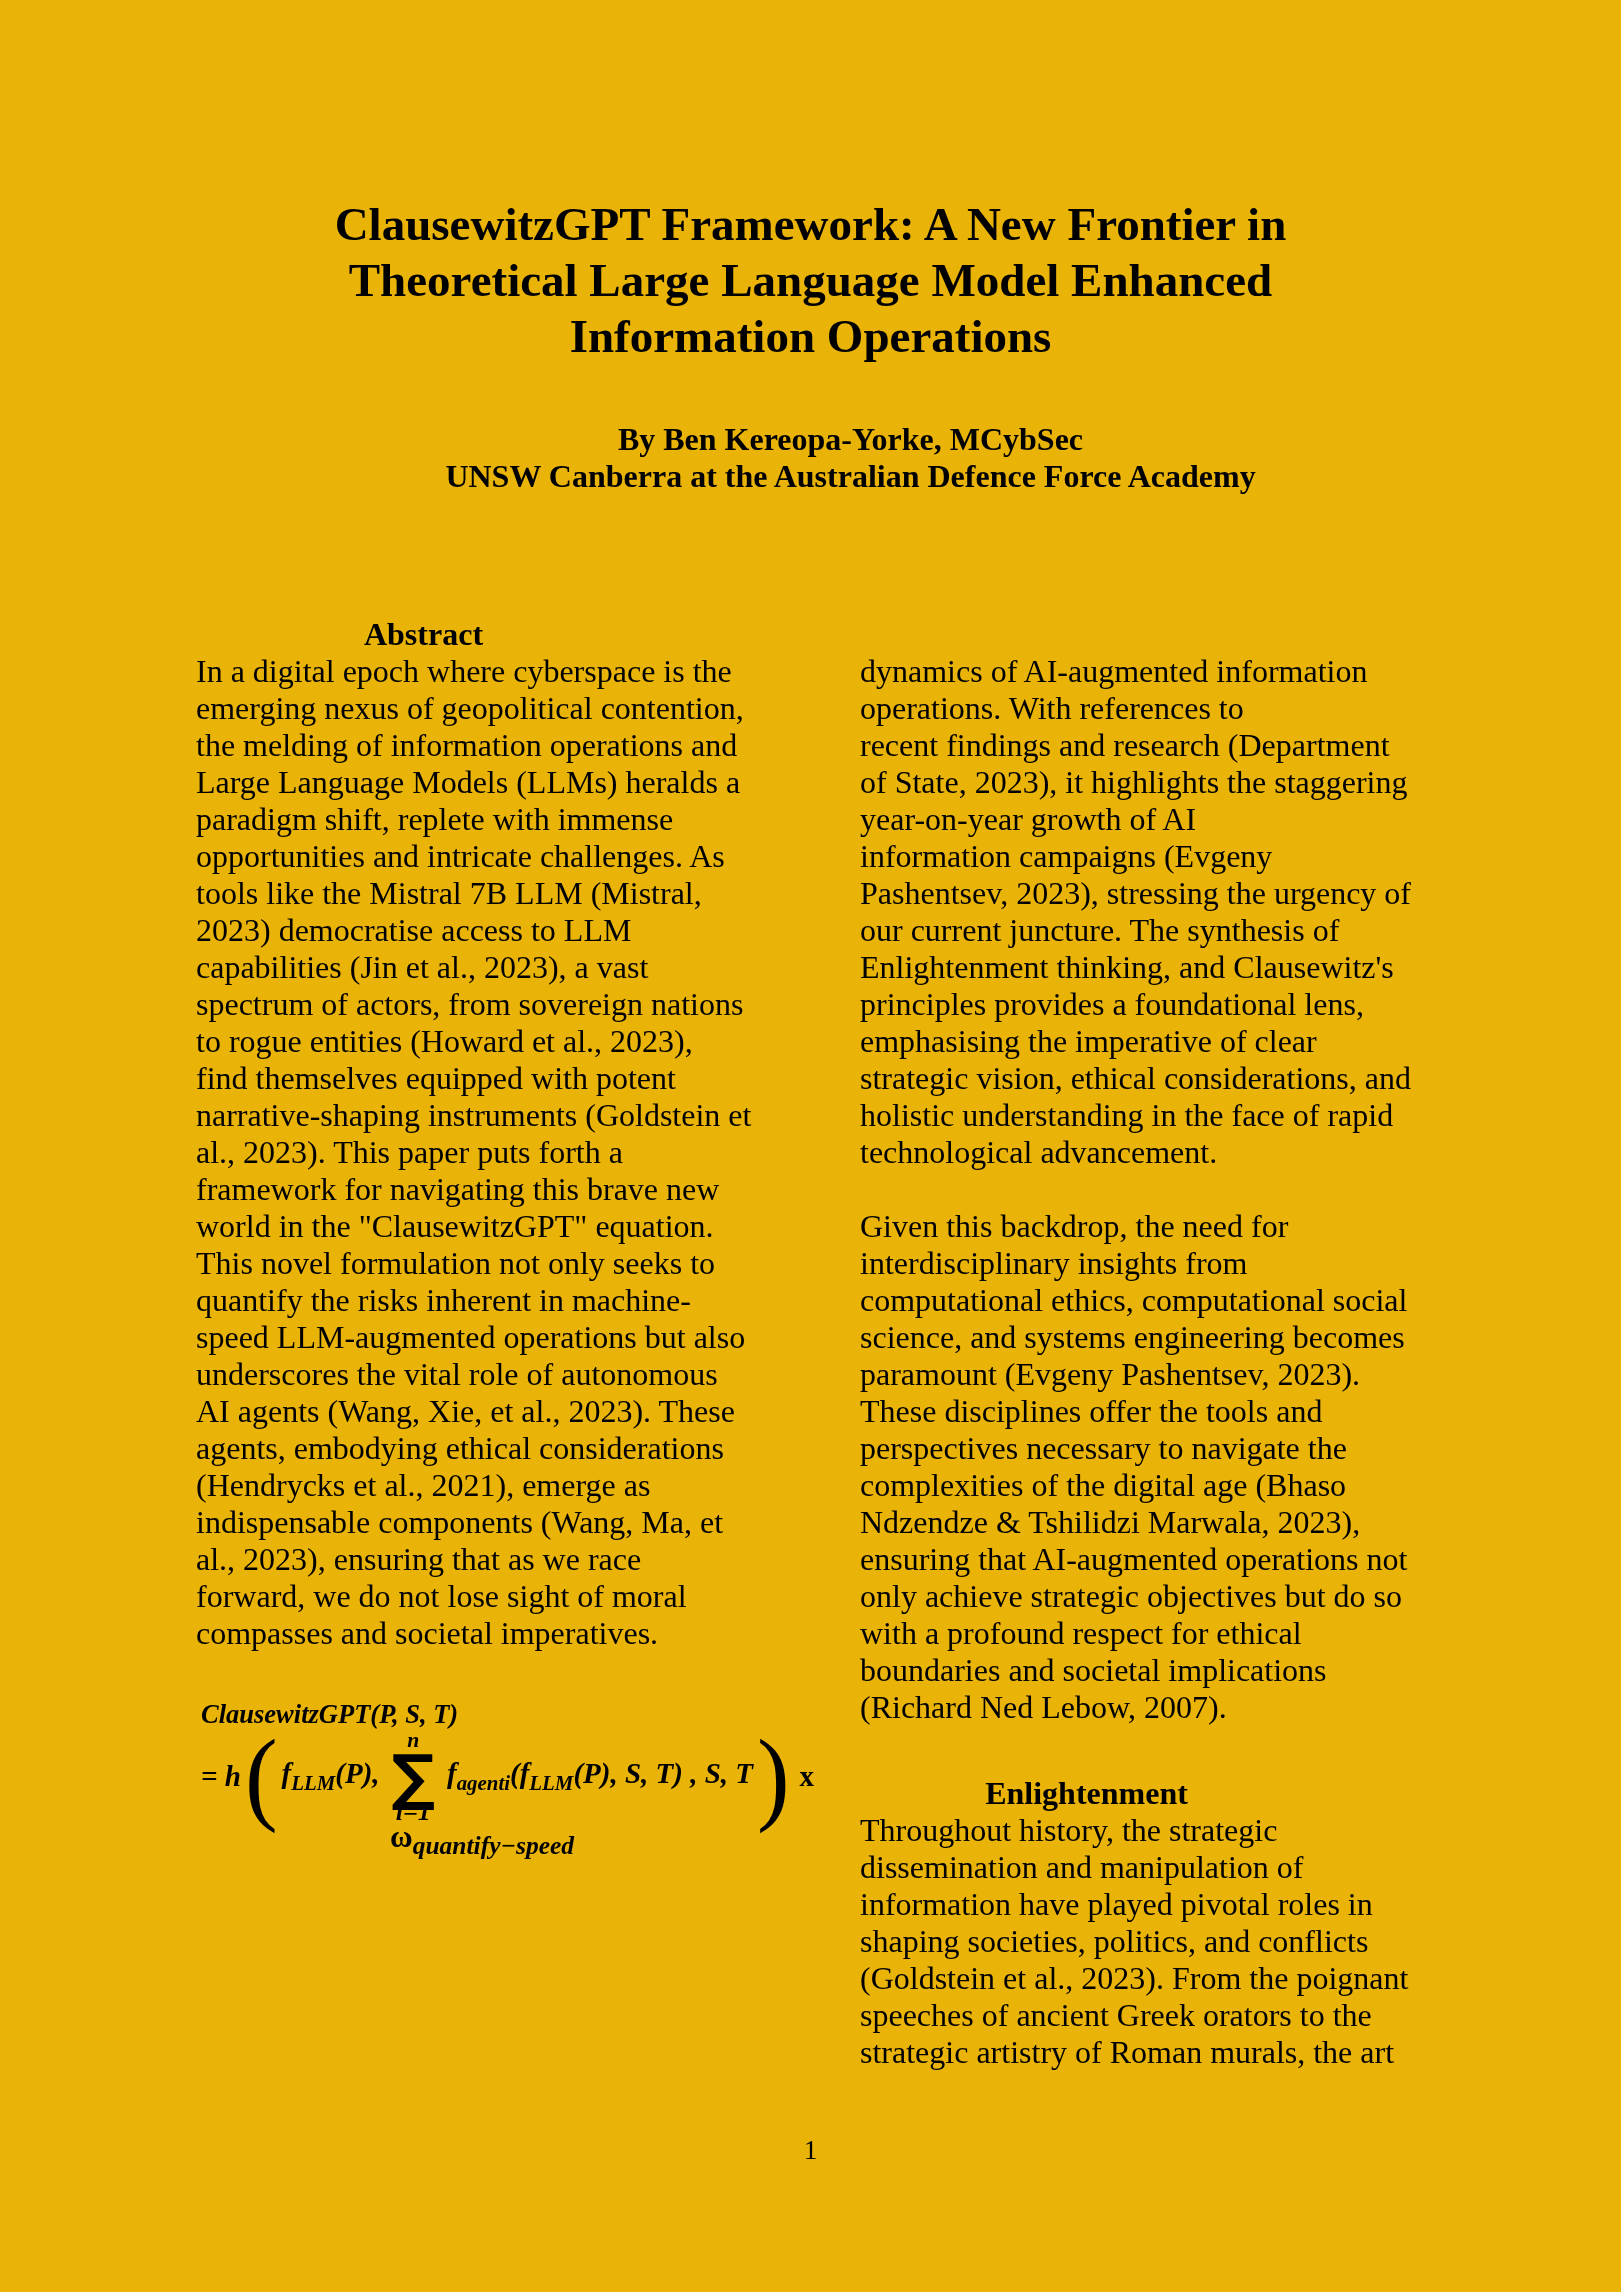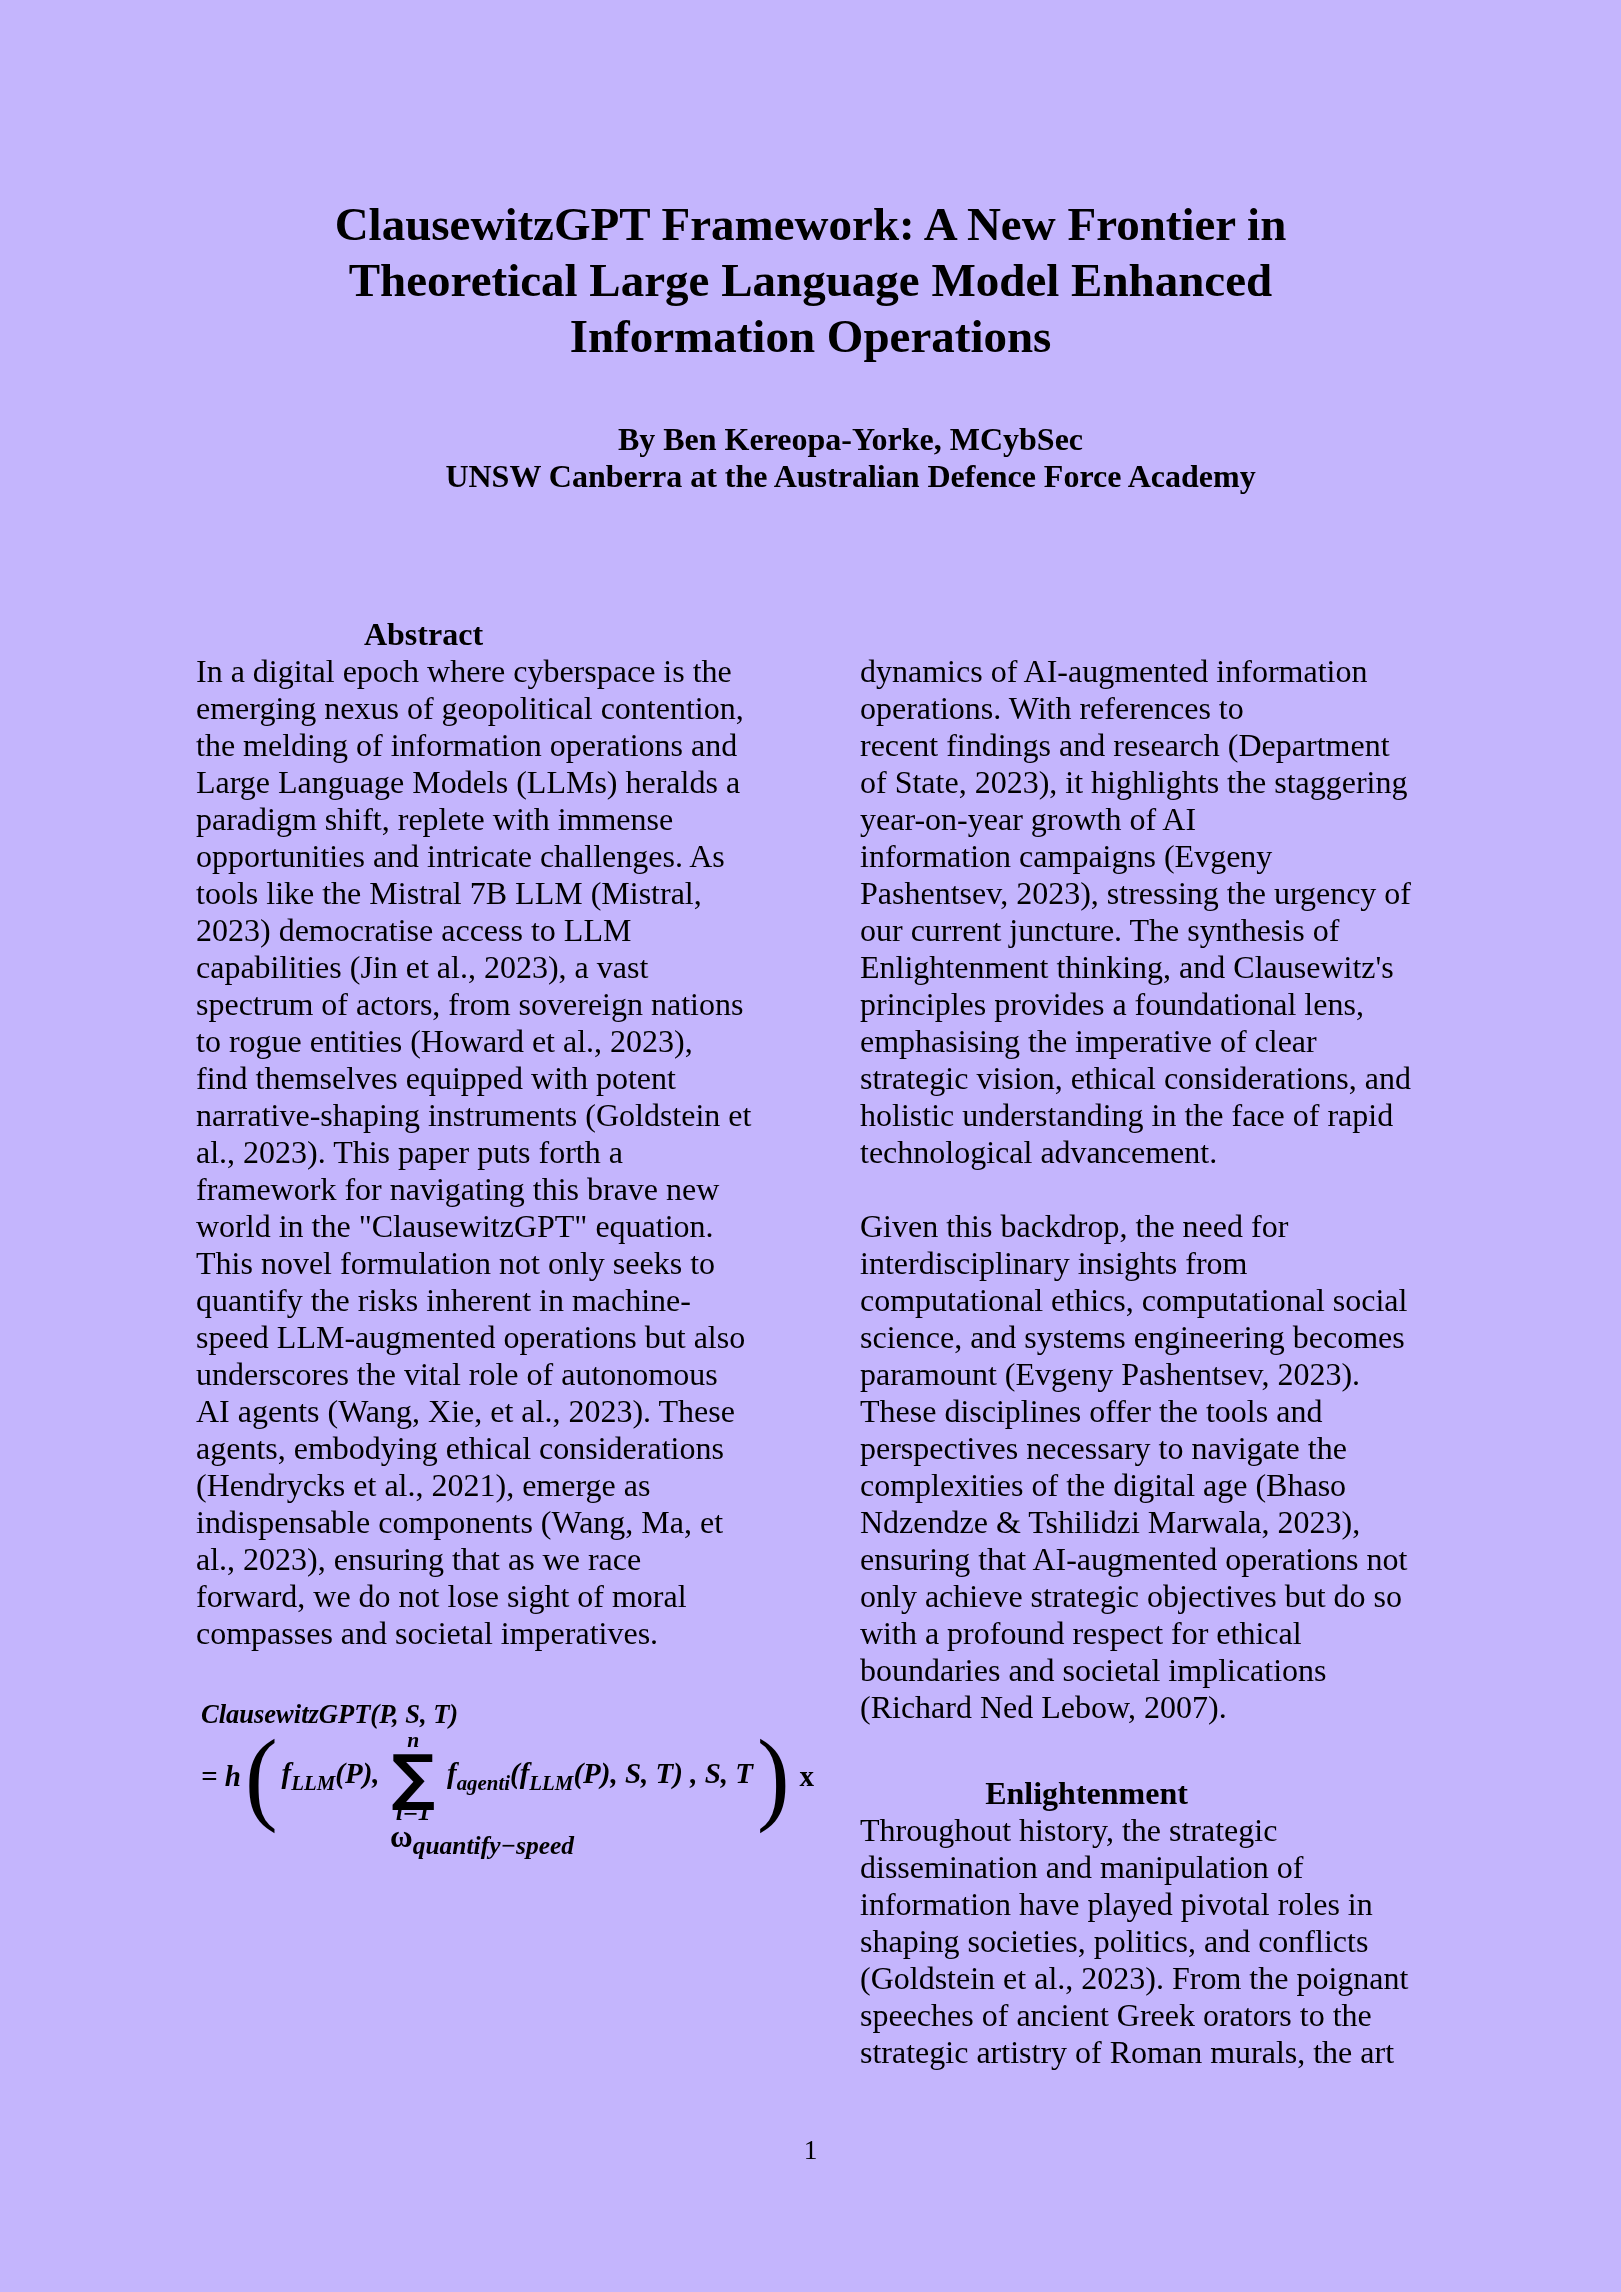--- a/index.html
+++ b/index.html
@@ -1,18 +1,18 @@
 <!DOCTYPE html>
 <html><head>
 <meta charset="utf-8">
 <style>
   html,body { margin:0; padding:0; background:#9a9a9a; }
   .page {
     position:relative; width:1621px; height:2293px; margin:0 auto;
-    background:#c4b5fd; color:#000000;
+    background:#eab308; color:#000000;
     font-family:"Liberation Serif","DejaVu Serif",serif;
     overflow:hidden;
   }
   .title {
     position:absolute; top:196px; left:0; width:100%;
     text-align:center; font-weight:bold; font-size:47px; line-height:56px;
   }
   .byline {
     position:absolute; top:421px; left:0; width:100%;
     text-align:center; font-weight:bold; font-size:32px; line-height:37px;padding-left:40px;

